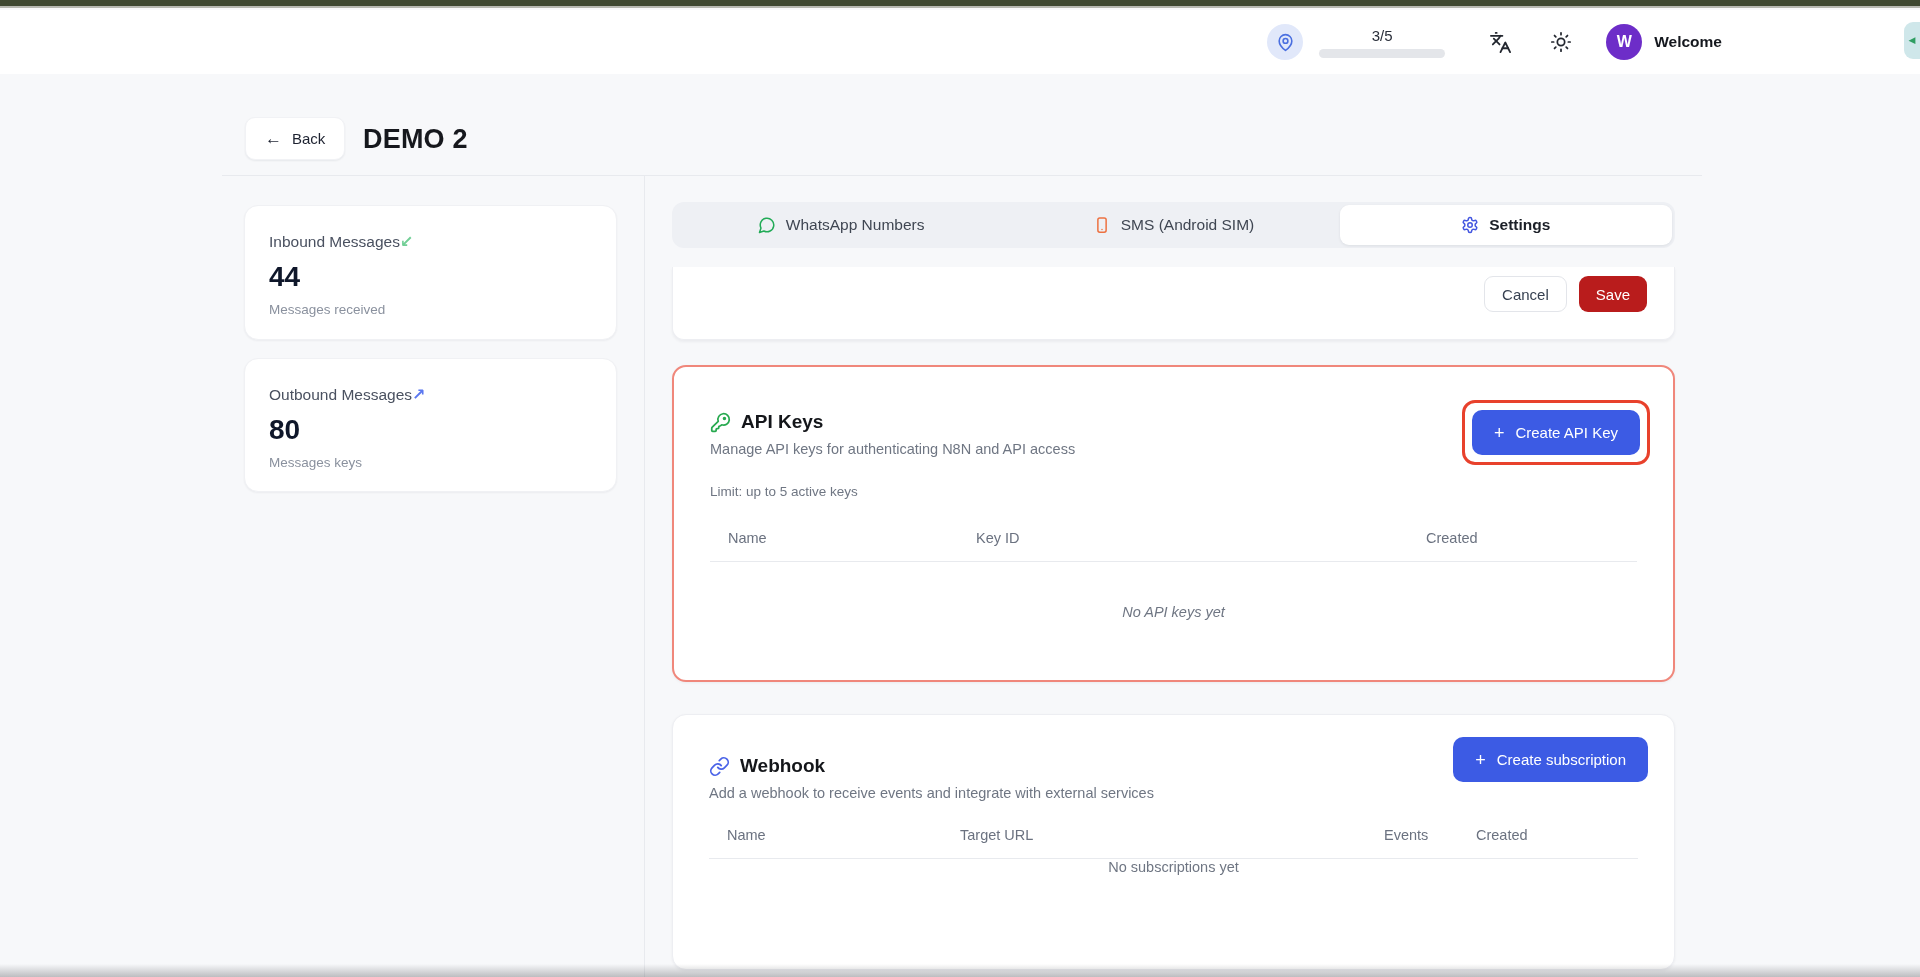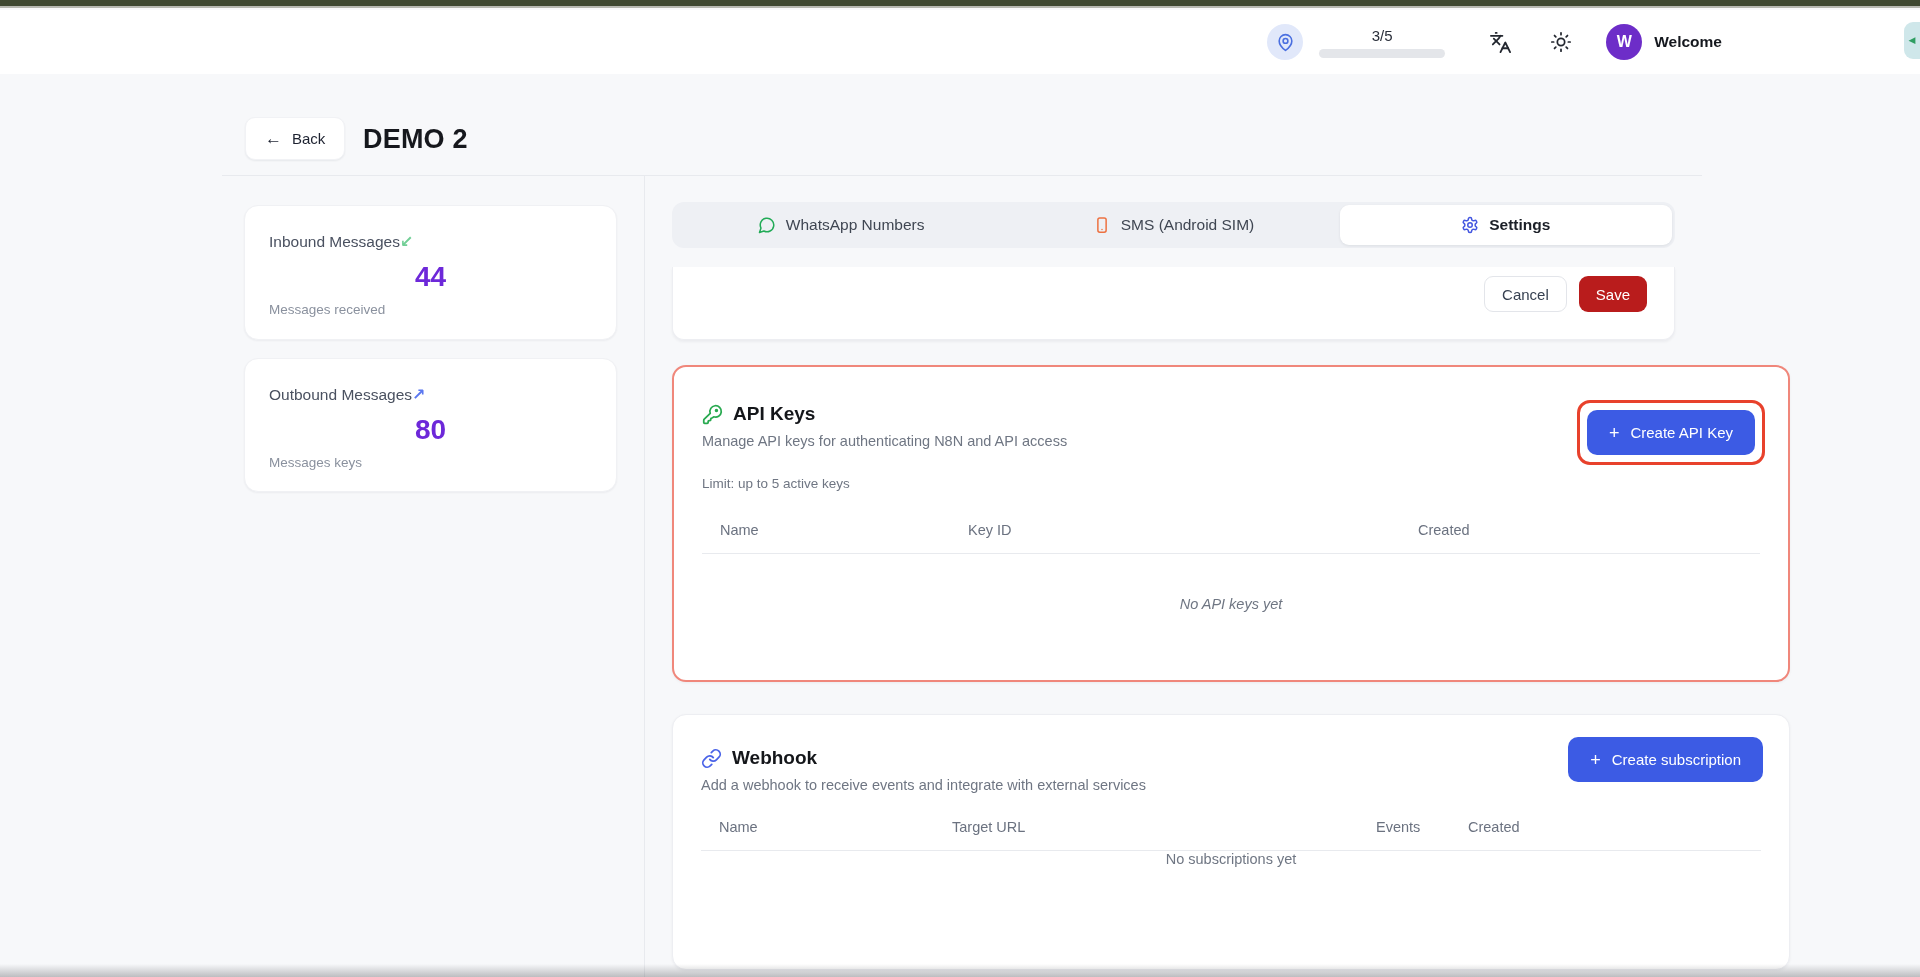--- a/index.html
+++ b/index.html
@@ -52,21 +52,21 @@
   .stat-card { position:absolute; left:244px; width:373px; background:#fff;
     border:1px solid #f0f1f4; border-radius:14px; box-shadow:0 1px 2px rgba(16,24,40,.05);
     padding:26px 24px; }
   .stat-card.c1 { top:205px; height:135px; }
   .stat-card.c2 { top:358px; height:134px; }
   .stat-head { display:flex; align-items:center; }
   .stat-label { font-size:15.5px; font-weight:500; color:#4a5160; }
   .stat-arrow { font-size:16px; font-weight:700; }
   .stat-arrow.in { color:#72cf96; }
   .stat-arrow.out { color:#5b78f0; }
-  .stat-value { font-size:28px; font-weight:700; color:#6d28d9; margin-top:10px;text-align:center; }
+  .stat-value { font-size:28px; font-weight:700; color:#0f172a; margin-top:10px; }
   .stat-caption { font-size:13.5px; color:#8a919e; margin-top:9px; }
 
   
   .tabbar { position:absolute; left:672px; top:202px; width:1003px; height:46px;
     background:#eef0f4; border-radius:12px; display:grid; grid-template-columns:1fr 1fr 1fr;
     padding:3px; }
   .tab { display:flex; align-items:center; justify-content:center; gap:10px;
     font-size:15.5px; font-weight:500; color:#3f4652; border-radius:9px; cursor:pointer; }
   .tab.active { background:#fff; box-shadow:0 1px 3px rgba(16,24,40,.08); color:#1b1f27;
     font-weight:600; }
@@ -74,22 +74,22 @@
   .form-card { position:absolute; left:672px; top:267px; width:1003px; height:73px;
     background:#fff; border:1px solid #edeef2; border-top:none; border-radius:0 0 12px 12px;
     box-shadow:0 2px 3px rgba(16,24,40,.05);
     display:flex; justify-content:flex-end; align-items:flex-start; gap:12px;
     padding:9px 27px 0 0; }
   .btn-secondary { height:36px; padding:0 17px; background:#fff; border:1px solid #e3e5ea;
     border-radius:9px; font-size:15px; color:#374151; cursor:pointer; }
   .btn-save { height:36px; padding:0 17px; background:#b91c1c; border:none; border-radius:9px;
     font-size:15px; color:#fff; cursor:default; }
 
-  .panel { position:absolute; left:672px; width:1118px; background:#fff; border-radius:14px;
-    box-shadow:0 1px 3px rgba(16,24,40,.05); padding:28px; }
+  .panel { position:absolute; left:672px; width:1003px; background:#fff; border-radius:14px;
+    box-shadow:0 1px 3px rgba(16,24,40,.05); padding:36px; }
   .panel.api { top:365px; height:317px; border:2px solid #f0877b; }
   .panel.webhook { top:714px; height:256px; border:1px solid #edeef2; }
   .panel-title-row { display:flex; align-items:center; gap:10px; margin-top:8px; }
   .panel-title { font-size:19px; font-weight:700; color:#14161a; }
   .panel-subtitle { font-size:14.5px; color:#6f7683; margin-top:8px; }
   .limit-note { font-size:13.5px; color:#6f7683; margin-top:27px; }
 
   .btn-primary { height:45px; padding:0 22px; background:#3c5be4; color:#fff; border:none;
     border-radius:10px; font-size:15px; font-weight:500; display:flex; align-items:center;
     gap:11px; cursor:pointer; }

